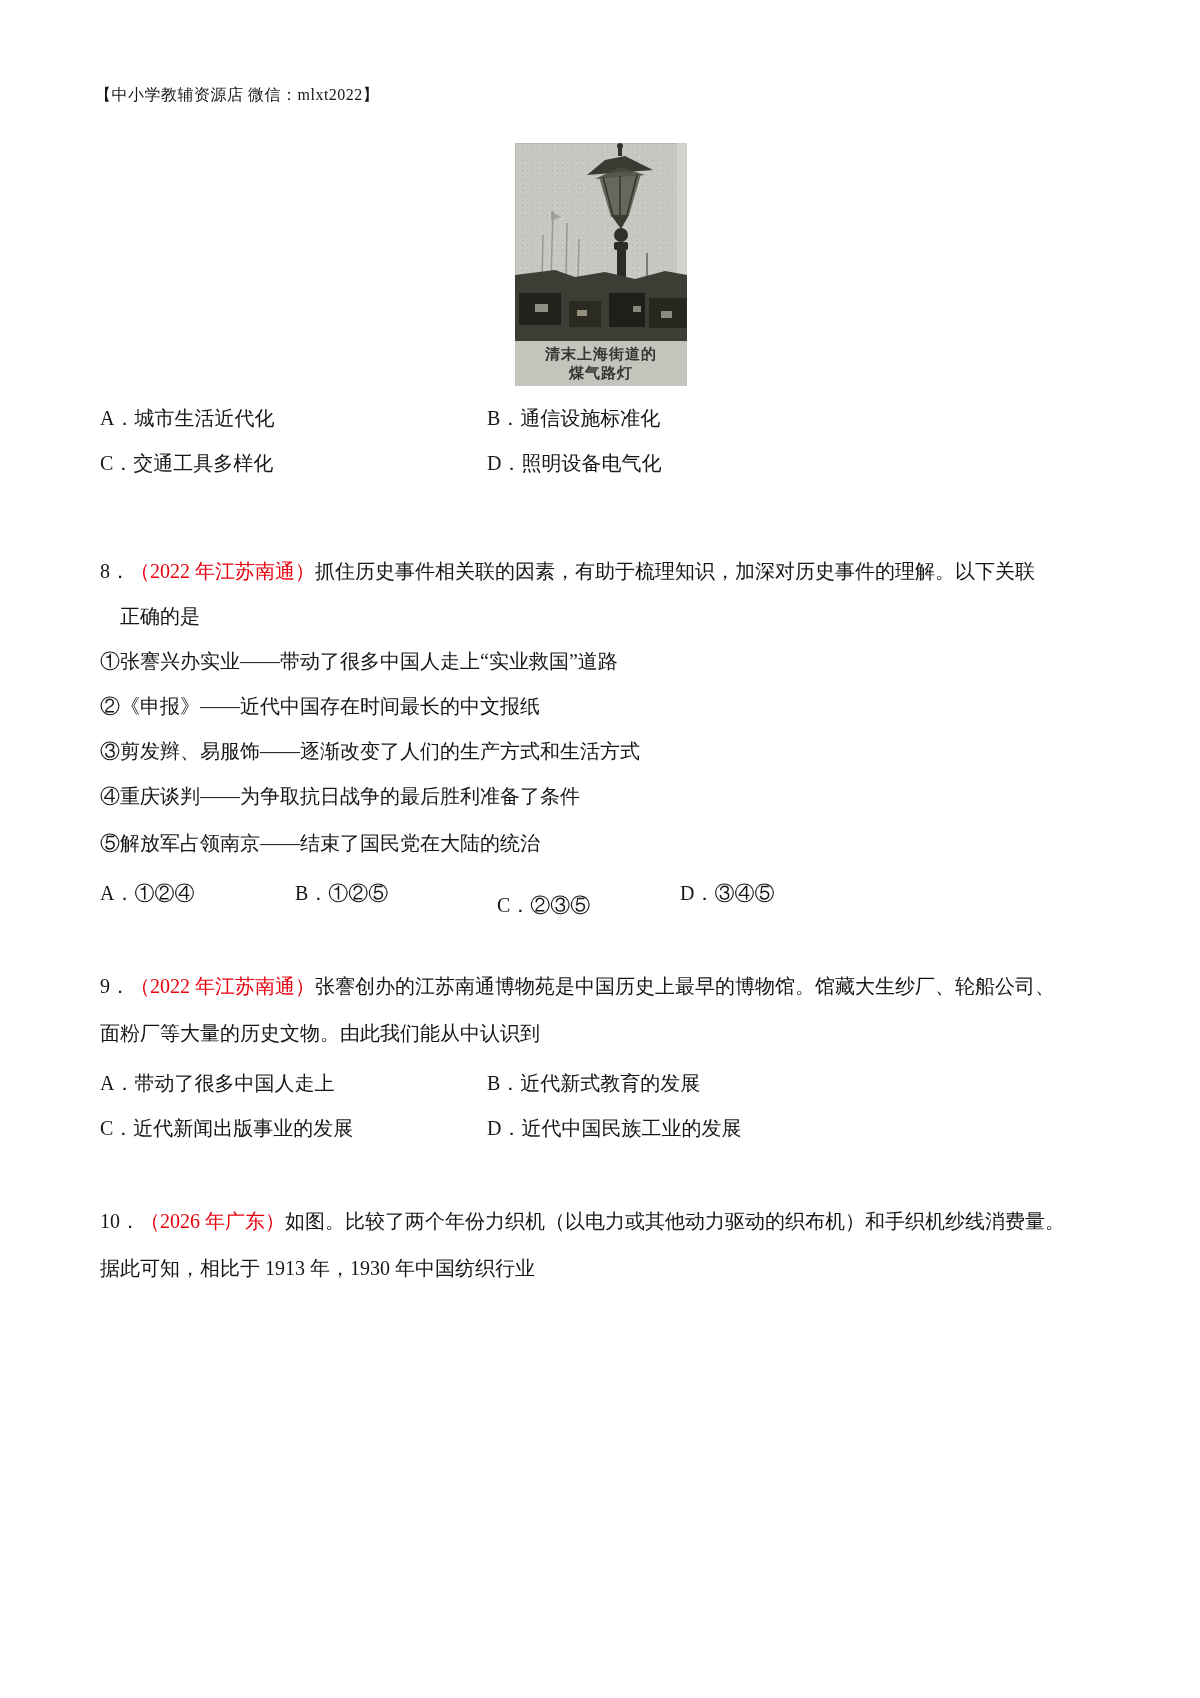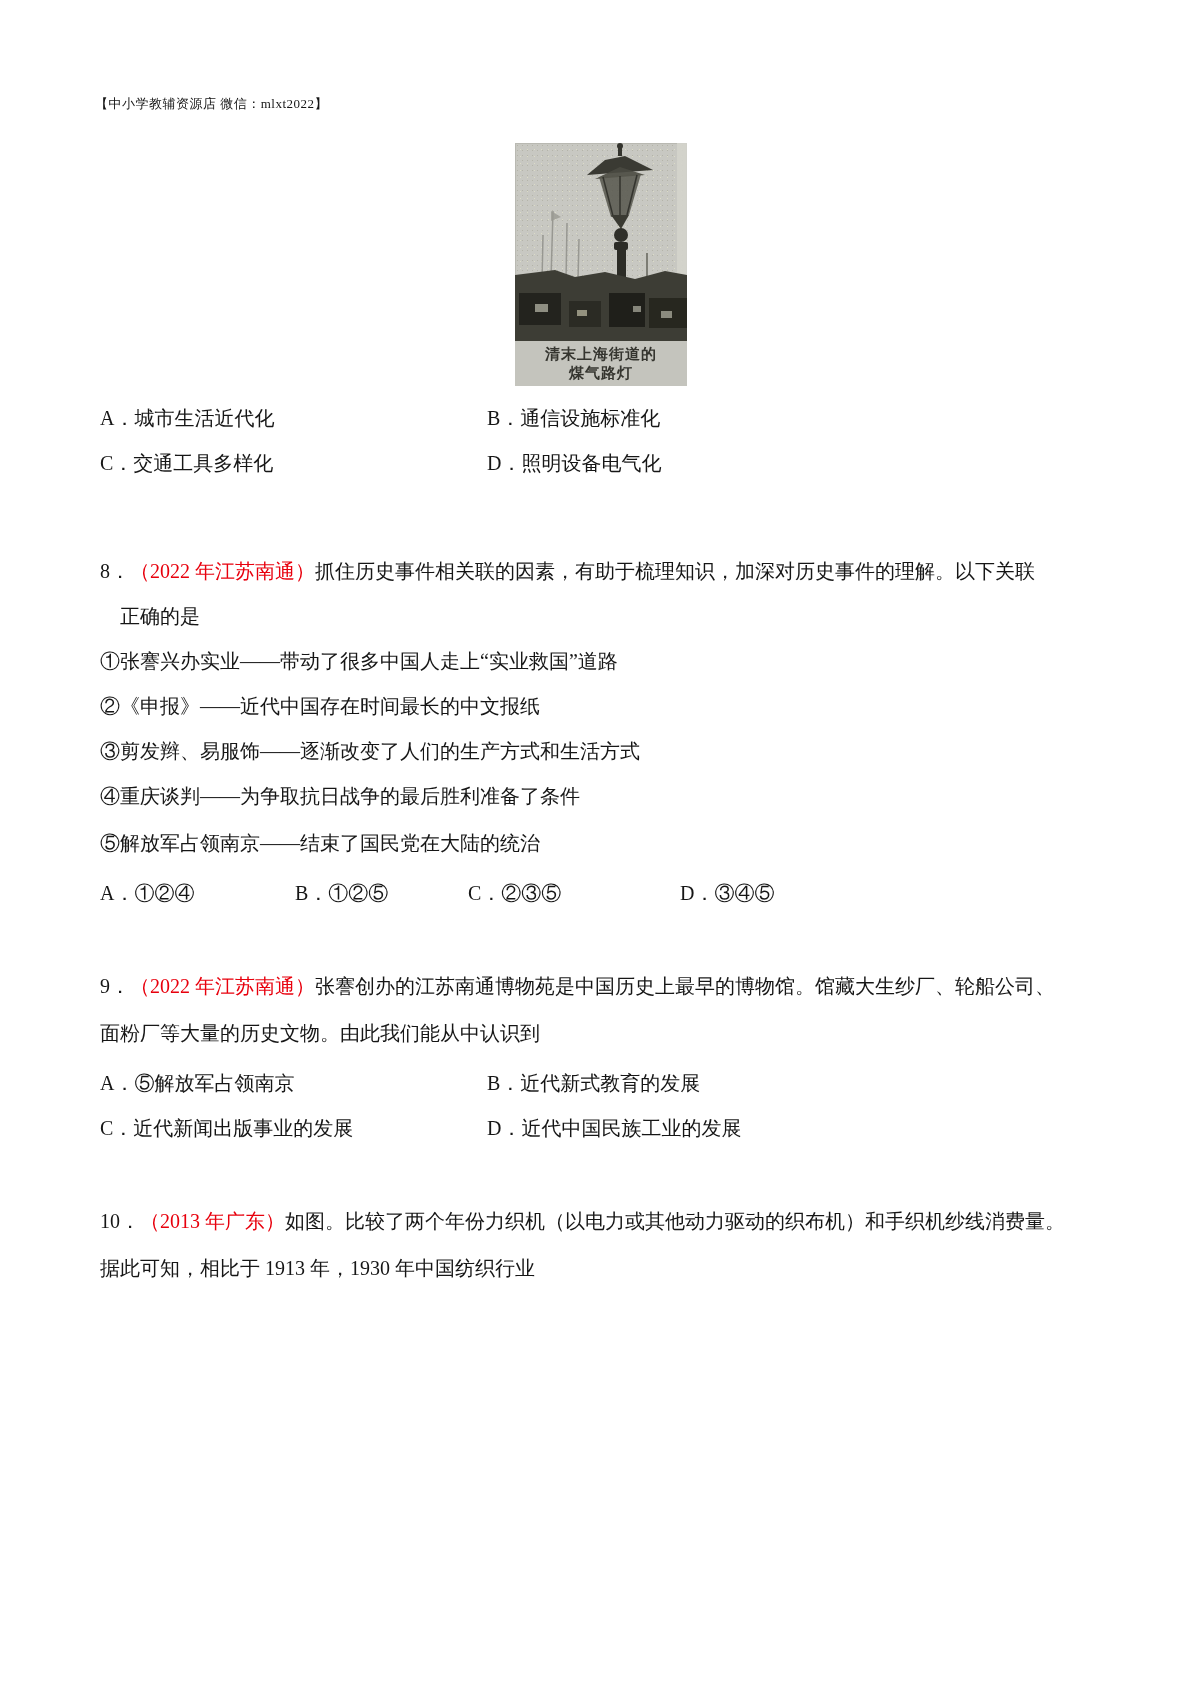--- a/index.html
+++ b/index.html
@@ -14,23 +14,22 @@
   .abs{position:absolute;}
   .line{
     position:absolute;
     font-size:20px;
     line-height:30px;
     white-space:nowrap;
     color:#161616;
   }
   .red{color:#e8000d; font-weight:normal;}
   .header-line{
-    font-size:13px;
+    font-size:16px;
     letter-spacing:0.5px;
-    margin-top:9px;
   }
   
   .photo-block{
     left:515px; top:143px;
     width:172px; height:243px;
     background:#c8c8c2;
     background-image:
       radial-gradient(#b4b4a8 0.7px, transparent 0.8px),
       radial-gradient(#dcdcc8 0.7px, transparent 0.8px);
     background-size:5px 5px, 7px 7px;
@@ -48,21 +47,21 @@
     font-weight:bold;
     font-size:15px;
     line-height:19px;
     color:#35352f;
     letter-spacing:1px;
   }
   
   .opt-a{left:100px;}
   .opt-b{left:487px;}
   .opt-b8{left:295px;}
-  .opt-c8{left:468px;}
+  .opt-c8{left:497px;margin-top:12px;}
   .opt-d8{left:680px;}
 </style>
 </head>
 <body>
 
 <div class="line header-line" style="left:95px; top:80px;">【中小学教辅资源店 微信：mlxt2022】</div>
 
 <div class="abs photo-block">
   <svg class="photo-svg" width="172" height="198" viewBox="0 0 172 198">
 
@@ -135,21 +134,21 @@
 <div class="line opt-a" style="top:878px;">A．①②④</div>
 <div class="line opt-b8" style="top:878px;">B．①②⑤</div>
 <div class="line opt-c8" style="top:878px;">C．②③⑤</div>
 <div class="line opt-d8" style="top:878px;">D．③④⑤</div>
 
 <div class="line" style="left:100px; top:971px;">
   <span>9．</span><span class="red">（2022 年江苏南通）</span><span>张謇创办的江苏南通博物苑是中国历史上最早的博物馆。馆藏大生纱厂、轮船公司、</span>
 </div>
 <div class="line" style="left:100px; top:1018px;">面粉厂等大量的历史文物。由此我们能从中认识到</div>
 
-<div class="line opt-a" style="top:1068px;">A．⑤解放军占领南京</div>
+<div class="line opt-a" style="top:1068px;">A．带动了很多中国人走上</div>
 <div class="line opt-b" style="top:1068px;">B．近代新式教育的发展</div>
 <div class="line opt-a" style="top:1113px;">C．近代新闻出版事业的发展</div>
 <div class="line opt-b" style="top:1113px;text-align:center;">D．近代中国民族工业的发展</div>
 
 <div class="line" style="left:100px; top:1206px;">
-  <span>10．</span><span class="red">（2013 年广东）</span><span>如图。比较了两个年份力织机（以电力或其他动力驱动的织布机）和手织机纱线消费量。</span>
+  <span>10．</span><span class="red">（2026 年广东）</span><span>如图。比较了两个年份力织机（以电力或其他动力驱动的织布机）和手织机纱线消费量。</span>
 </div>
 <div class="line" style="left:100px; top:1253px;">据此可知，相比于 1913 年，1930 年中国纺织行业</div>
 
 </body></html>

